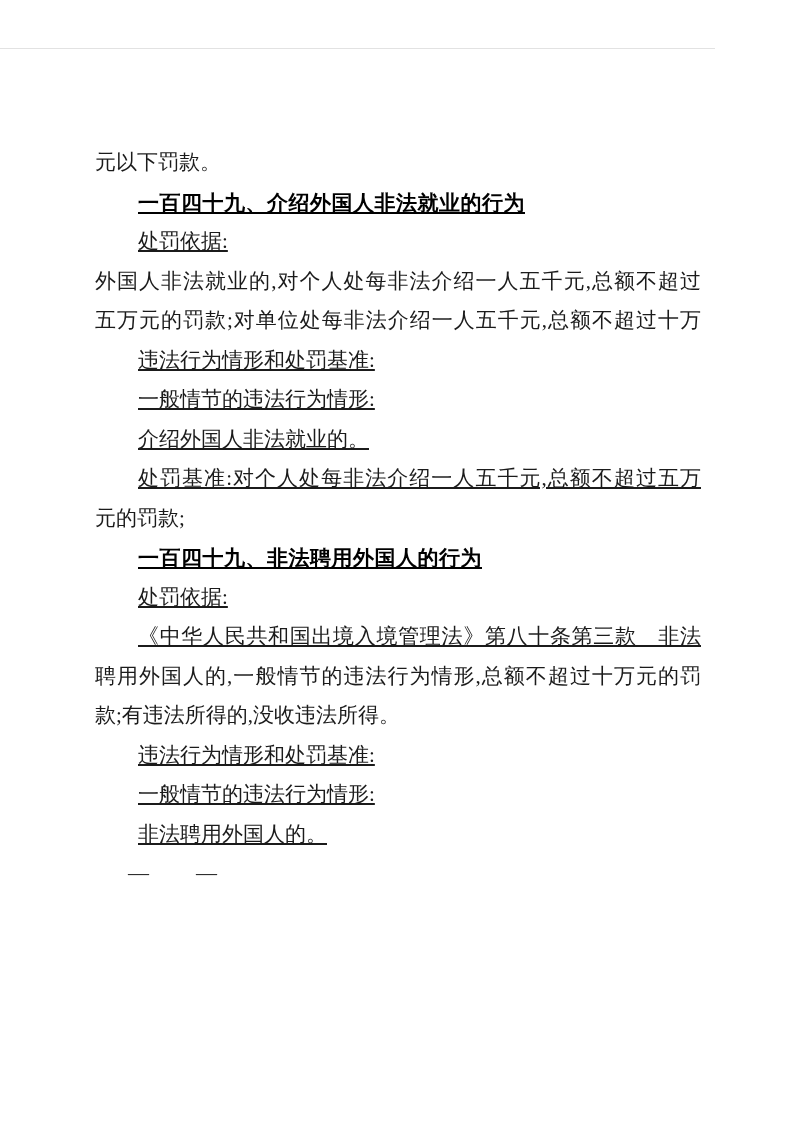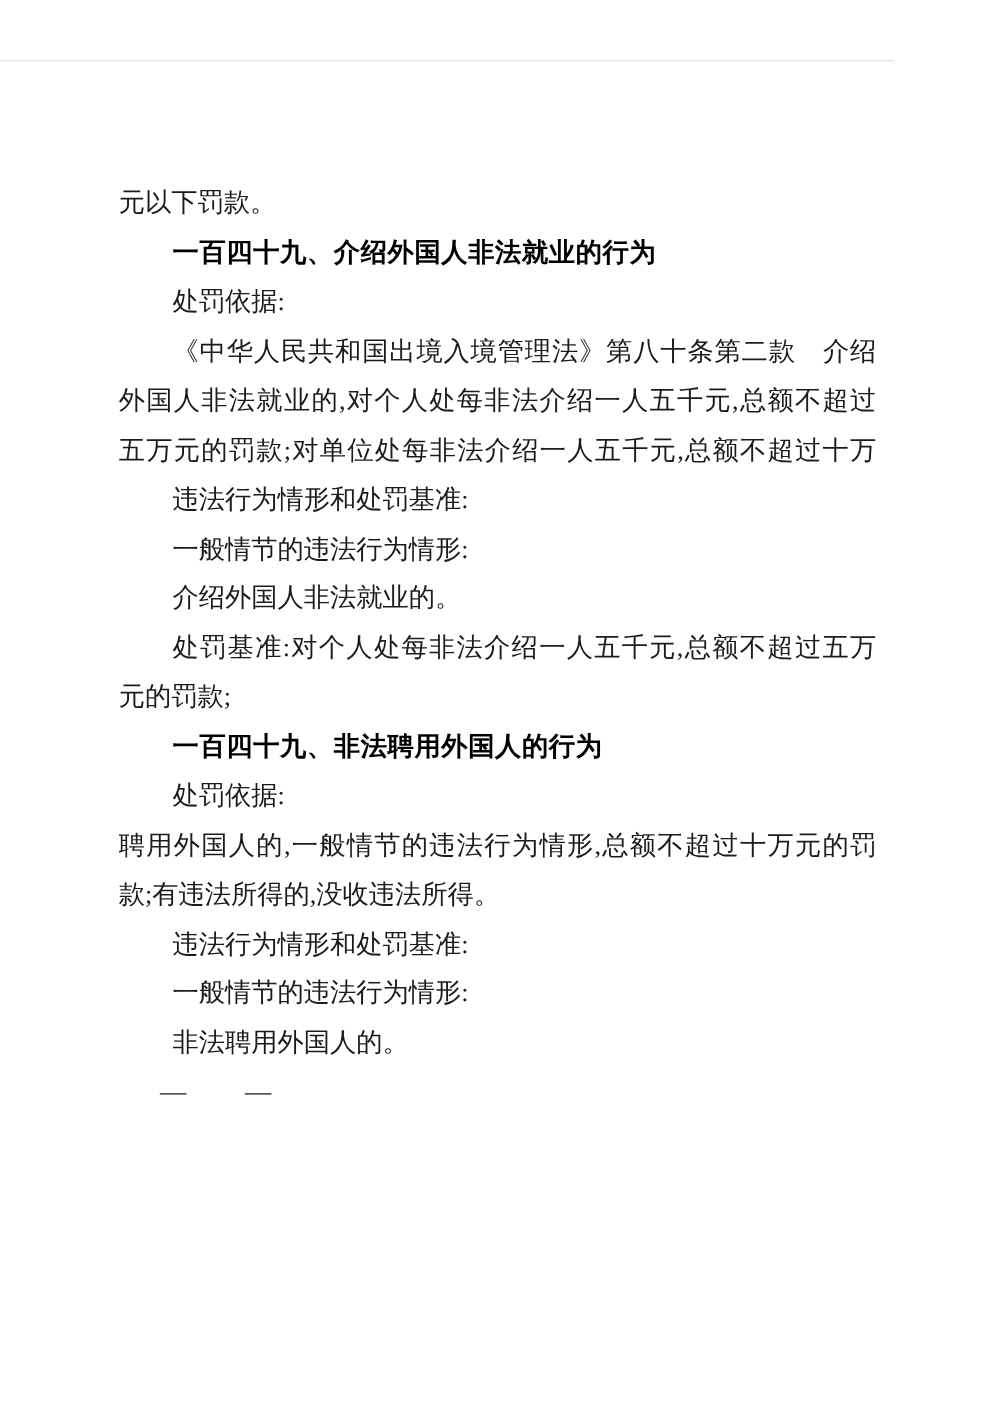--- a/index.html
+++ b/index.html
@@ -29,20 +29,21 @@
   }
   .line {
     font-family: "Liberation Serif", "DejaVu Serif", serif;
     font-size: 21px;
     line-height: 39.5px;
     color: #1b1b1b;
     white-space: nowrap;
   }
   .line.indent {
     padding-left: 43px;
+    text-decoration: underline;
   }
   .line.justify {
     white-space: normal;
     text-align: justify;
     text-align-last: justify;
     text-justify: inter-character;
   }
   .para.heading .line {
     font-family: "Liberation Sans", "DejaVu Sans", sans-serif;
     font-weight: 700;
@@ -69,21 +70,20 @@
   <div class="para body">
         <div class="line">元以下罚款。</div>
       </div>
       <div class="para heading">
         <div class="line indent">一百四十九、介绍外国人非法就业的行为</div>
       </div>
       <div class="para body">
         <div class="line indent">处罚依据:</div>
       </div>
       <div class="para body">
-        <div class="line indent justify">《中华人民共和国出境入境管理法》第八十条第二款　介绍</div>
         <div class="line justify">外国人非法就业的,对个人处每非法介绍一人五千元,总额不超过</div>
         <div class="line justify">五万元的罚款;对单位处每非法介绍一人五千元,总额不超过十万</div>
       </div>
       <div class="para body">
         <div class="line indent">违法行为情形和处罚基准:</div>
       </div>
       <div class="para body">
         <div class="line indent">一般情节的违法行为情形:</div>
       </div>
       <div class="para body">
@@ -93,20 +93,21 @@
         <div class="line indent justify">处罚基准:对个人处每非法介绍一人五千元,总额不超过五万</div>
         <div class="line">元的罚款;</div>
       </div>
       <div class="para heading">
         <div class="line indent">一百四十九、非法聘用外国人的行为</div>
       </div>
       <div class="para body">
         <div class="line indent">处罚依据:</div>
       </div>
       <div class="para body">
+        <div class="line indent justify">《中华人民共和国出境入境管理法》第八十条第三款　非法</div>
         <div class="line justify">聘用外国人的,一般情节的违法行为情形,总额不超过十万元的罚</div>
         <div class="line">款;有违法所得的,没收违法所得。</div>
       </div>
       <div class="para body">
         <div class="line indent">违法行为情形和处罚基准:</div>
       </div>
       <div class="para body">
         <div class="line indent">一般情节的违法行为情形:</div>
       </div>
       <div class="para body">

